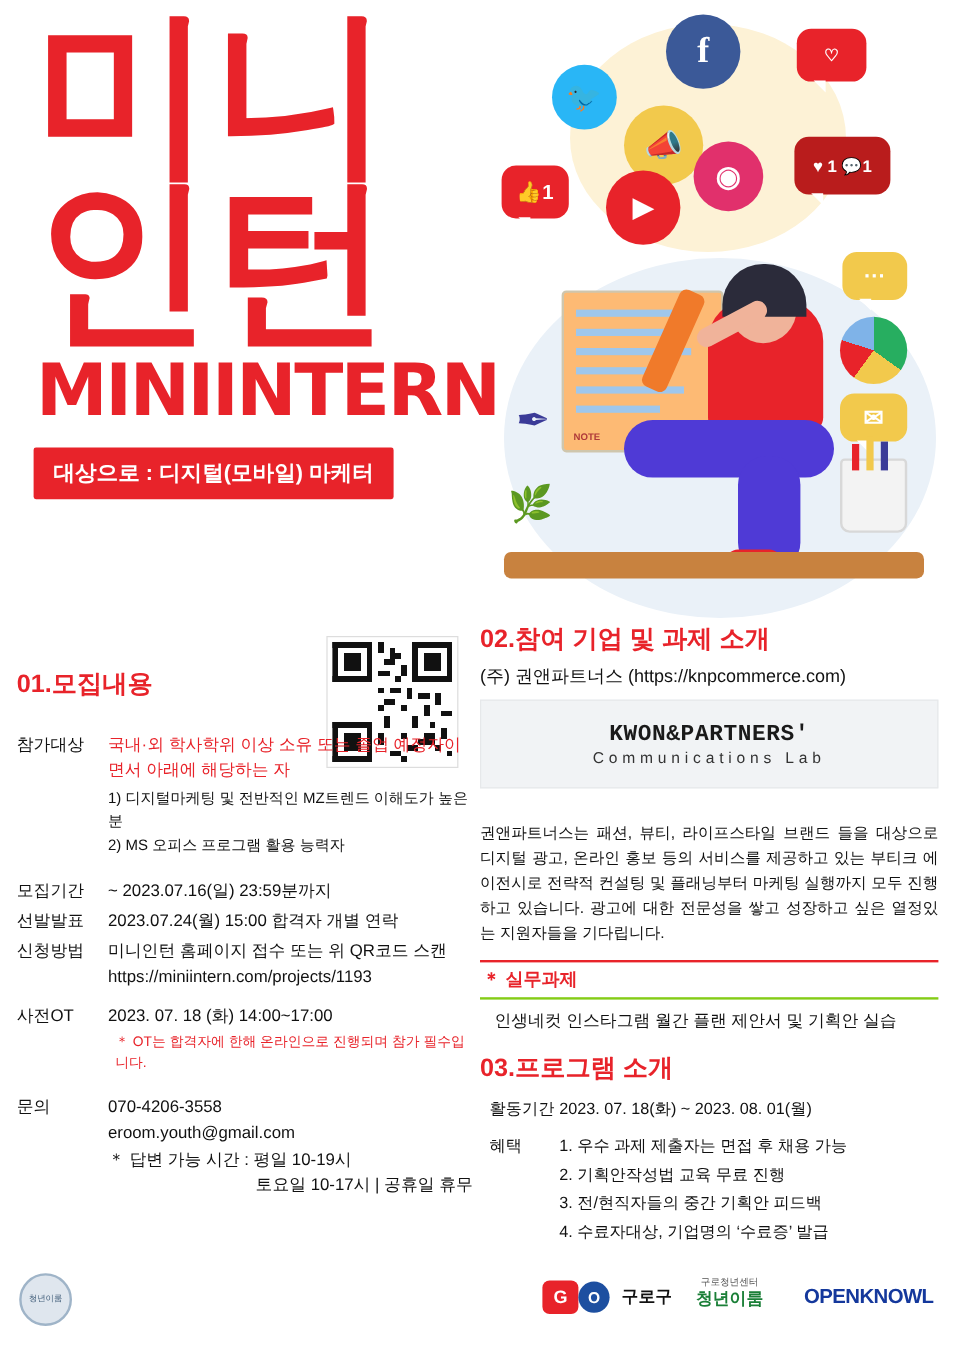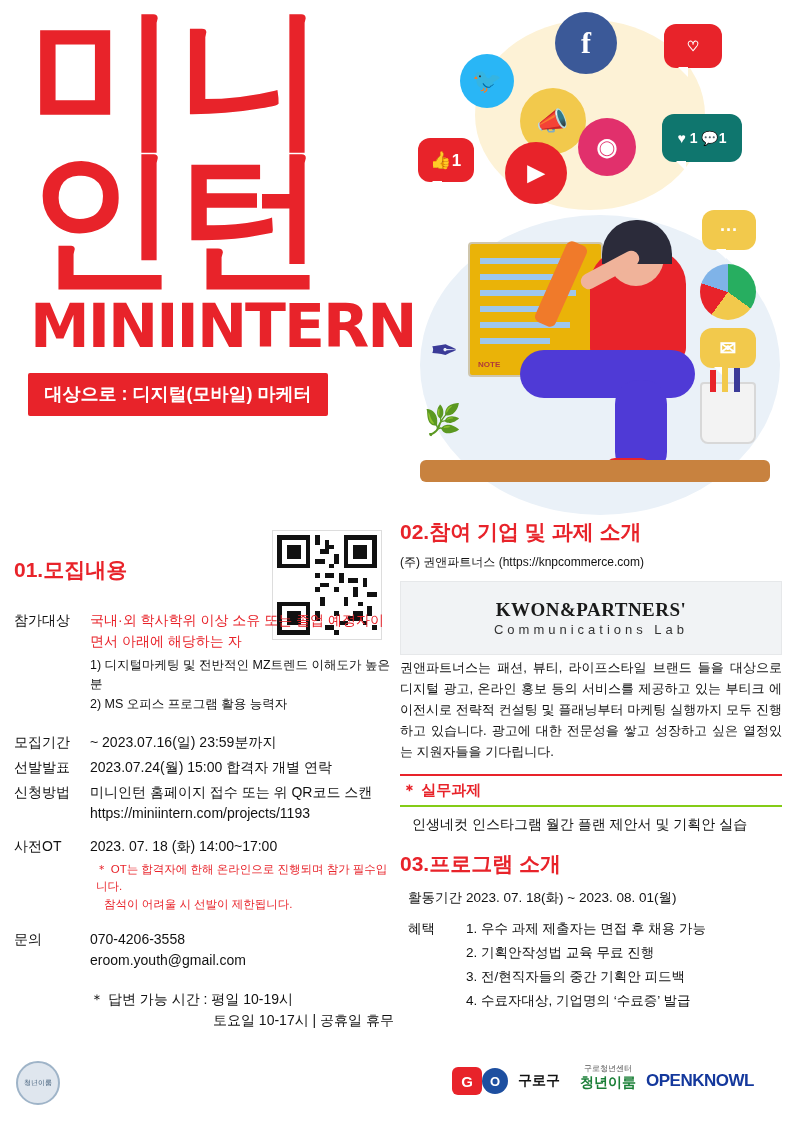--- a/index.html
+++ b/index.html
@@ -80,29 +80,29 @@
 
   .row { display: flex; margin-bottom: 4px; font-size: 14px; line-height: 1.5; }
   .row .lab { width: 76px; flex: 0 0 76px; color: #111; }
   .row .val { flex: 1; }
   .red { color: #e8232a; }
   .sub { font-size: 12.5px; line-height: 1.55; }
   .small-red { color: #e8232a; font-size: 11.5px; line-height: 1.5; }
 
   
   .right-col { position: absolute; left: 400px; top: 518px; width: 382px; }
-  .company-line { font-size: 12px; margin-top: 8px; }
+  .company-line { font-size: 15px; margin-top: 8px; }
   .logo-card {
     margin-top: 10px; height: 74px; background: #f1f3f5;
     display: flex; flex-direction: column; align-items: center; justify-content: center;
     border: 1px solid #e6e8ea;
   }
-  .logo-main { font-family: Liberation Serif, serif; font-weight: bold; font-size: 19px; letter-spacing: 0.5px; color: #1a1a1a; }
+  .logo-main { font-family: Liberation Mono, monospace; font-weight: bold; font-size: 19px; letter-spacing: 0.5px; color: #1a1a1a; }
   .logo-sub { font-size: 13px; letter-spacing: 4px; color: #333; margin-top: 1px; }
-  .desc { font-size: 13px; line-height: 1.62; margin-top: 2px; text-align: justify; }
+  .desc { font-size: 13px; line-height: 1.62; margin-top: 26px; text-align: justify; }
 
   .task-head {
     margin-top: 12px; border-top: 2px solid #e8232a; border-bottom: 2px solid #84cc16;
     padding: 5px 2px; color: #e8232a; font-weight: bold; font-size: 15px;
   }
   .task-body { margin-top: 9px; font-size: 14px; padding-left: 12px; }
 
   .prog-head { margin-top: 16px; }
   .prog-row { display: flex; margin-top: 9px; font-size: 13.5px; line-height: 1.62; }
   .prog-row .lab { width: 66px; flex: 0 0 66px; padding-left: 8px; }
@@ -153,29 +153,29 @@
 
     <div class="blob" style="left:20px; top:205px; width:360px; height:300px; background:#eaf1f8;"></div>
     <div class="blob" style="left:75px; top:10px; width:230px; height:190px; background:#fdf2d6;"></div>
 
     <div class="circle-icon" style="left:155px; top:2px; width:62px; height:62px; background:#3b5998; font-size:30px; font-family:'Liberation Serif',serif;">f</div>
     <div class="circle-icon" style="left:60px; top:44px; width:54px; height:54px; background:#29b6f6; font-size:24px;">🐦</div>
     <div class="circle-icon" style="left:120px; top:78px; width:66px; height:66px; background:#f2c94c; font-size:26px;">📣</div>
     <div class="circle-icon" style="left:178px; top:108px; width:58px; height:58px; background:#e1306c; font-size:24px;">◉</div>
     <div class="circle-icon" style="left:105px; top:132px; width:62px; height:62px; background:#e8232a; font-size:22px;">▶</div>
     <div class="bubble-sq" style="left:18px; top:128px; width:56px; height:44px; background:#e8232a; color:#fff; font-size:17px;">👍1</div>
-    <div class="bubble-sq" style="left:262px; top:104px; width:80px; height:48px; background:#0f766e; color:#fff; font-size:14px;">♥ 1 💬1</div>
+    <div class="bubble-sq" style="left:262px; top:104px; width:80px; height:48px; background:#b91c1c; color:#fff; font-size:14px;">♥ 1 💬1</div>
     <div class="bubble-sq" style="left:264px; top:14px; width:58px; height:44px; background:#e8232a; color:#fff; font-size:14px;">♡</div>
 
     <div class="bubble-sq" style="left:302px; top:200px; width:54px; height:40px; background:#f2c94c; color:#fff; font-size:18px;">···</div>
     <div class="circle-icon" style="left:300px; top:254px; width:56px; height:56px; background:conic-gradient(#27ae60 0 35%, #f2c94c 0 60%, #e8232a 0 80%, #7fb3e8 0 100%);"></div>
     <div class="bubble-sq" style="left:300px; top:318px; width:56px; height:40px; background:#f2c94c; color:#fff; font-size:20px;">✉</div>
     <div style="position:absolute; left:250px; top:318px; font-size:17px; color:#29b6f6;">((•</div>
 
-    <div style="position:absolute; left:68px; top:232px; width:135px; height:135px; background:#eab308; border:2px solid #cfc6ad; border-radius:4px;">
+    <div style="position:absolute; left:68px; top:232px; width:135px; height:135px; background:#fdba74; border:2px solid #cfc6ad; border-radius:4px;">
       <div style="position:absolute; left:10px; top:14px; width:100px; height:6px; background:#9fc7ec;"></div>
       <div style="position:absolute; left:10px; top:30px; width:86px; height:6px; background:#9fc7ec;"></div>
       <div style="position:absolute; left:10px; top:46px; width:96px; height:6px; background:#9fc7ec;"></div>
       <div style="position:absolute; left:10px; top:62px; width:78px; height:6px; background:#9fc7ec;"></div>
       <div style="position:absolute; left:10px; top:78px; width:90px; height:6px; background:#9fc7ec;"></div>
       <div style="position:absolute; left:10px; top:94px; width:70px; height:6px; background:#9fc7ec;"></div>
       <div style="position:absolute; left:8px; bottom:6px; font-size:8px; color:#b03a3a; font-weight:bold;">NOTE</div>
     </div>
     <div style="position:absolute; left:30px; top:320px; font-size:34px; color:#3b3b98;">✒</div>
     <div style="position:absolute; left:300px; top:372px; width:56px; height:62px; background:#f3f3f3; border-radius:4px 4px 8px 8px; border:2px solid #d8d8d8;">
@@ -282,31 +282,30 @@
     </div>
 
     <div style="height:8px;"></div>
 
     <div class="row">
       <div class="lab">사전OT</div>
       <div class="val">2023. 07. 18 (화) 14:00~17:00</div>
     </div>
     <div style="padding-left:82px;" class="small-red">
       <div>＊ OT는 합격자에 한해 온라인으로 진행되며 참가 필수입니다.</div>
-      <div style="padding-left:8px;">참석이 어려울 시 선발이 제한됩니다.</div>
     </div>
 
     <div style="height:16px;"></div>
 
     <div class="row">
       <div class="lab">문의</div>
       <div class="val">
         <div>070-4206-3558</div>
         <div>eroom.youth@gmail.com</div>
-        <div style="margin-top:18px;">＊ 답변 가능 시간 : 평일 10-19시</div>
+        <div style="margin-top:2px;">＊ 답변 가능 시간 : 평일 10-19시</div>
         <div style="text-align:right;">토요일 10-17시 | 공휴일 휴무</div>
       </div>
     </div>
   </div>
 
   <div class="right-col">
     <div class="sec-head">02.참여 기업 및 과제 소개</div>
     <div class="company-line">(주) 권앤파트너스 (https://knpcommerce.com)</div>
 
     <div class="logo-card">
@@ -350,18 +349,18 @@
       <div class="guro-g">G</div>
       <div class="guro-o">O</div>
       <div class="footer-text" style="margin-left:4px;">구로구</div>
     </div>
 
     <div class="foot-logo" style="left:580px; top:8px; flex-direction:column; gap:0;">
       <div class="youth-top">구로청년센터</div>
       <div class="youth-main">청년이룸</div>
     </div>
 
-    <div class="foot-logo" style="left:646px; top:16px;">
+    <div class="foot-logo" style="left:670px; top:16px;">
       <div class="open-knowl">OPENKNOWL</div>
     </div>
   </div>
 
 </div>
 
 </body></html>

